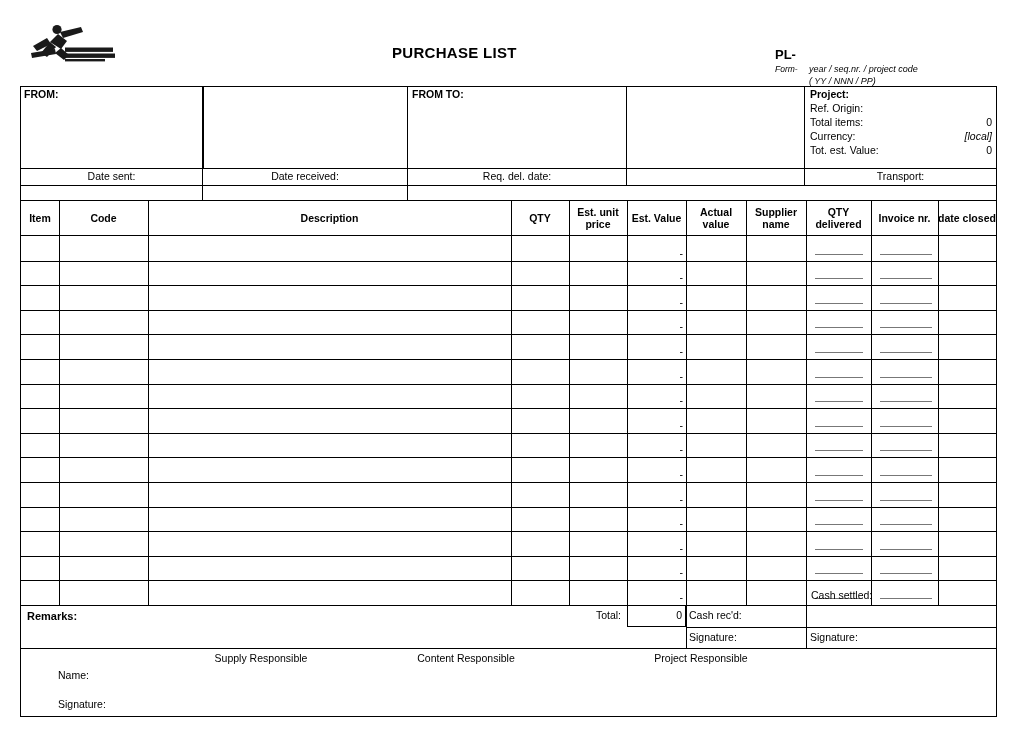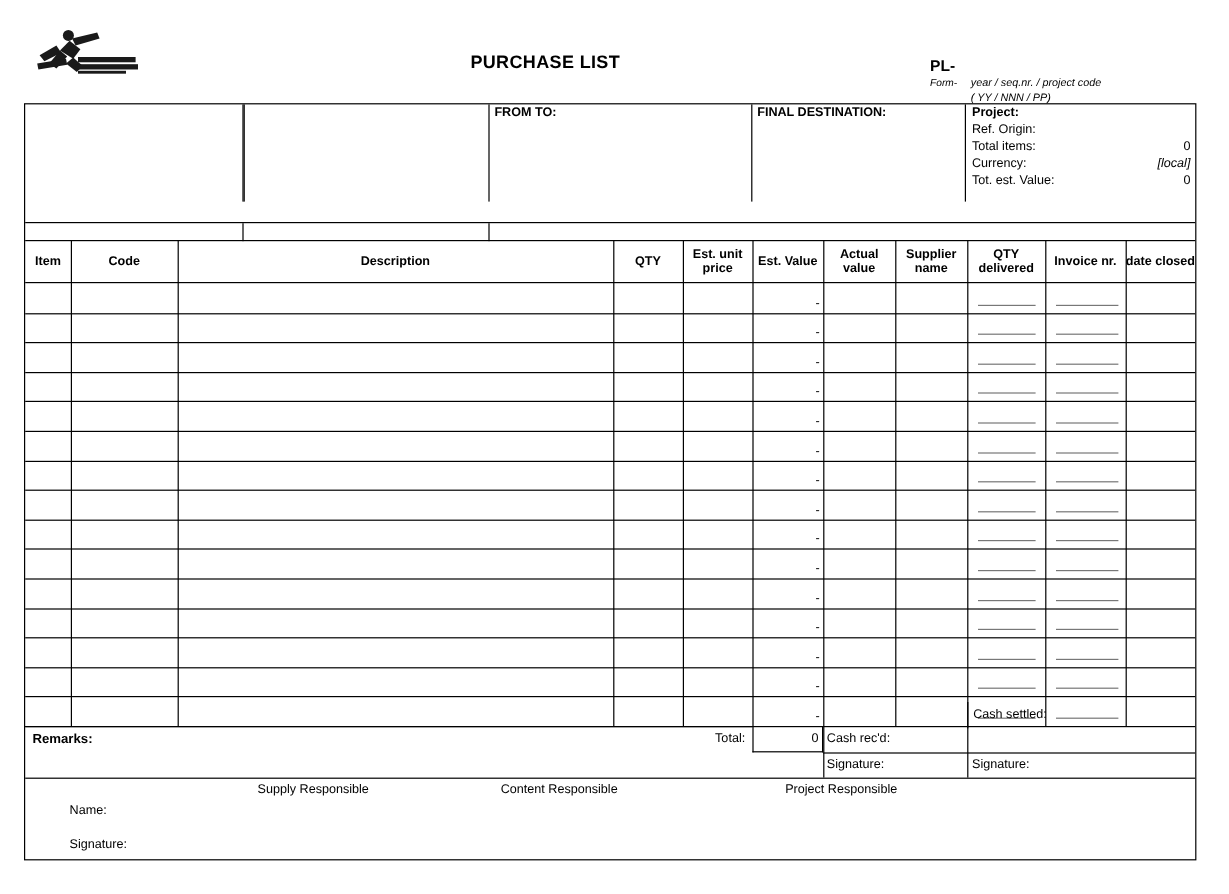--- a/index.html
+++ b/index.html
@@ -149,54 +149,69 @@
     <div id="form-pattern">
       <div>year / seq.nr. / project code</div>
       <div>( YY / NNN / PP)</div>
     </div>
   </div>
 
   <div id="frame">
 
     <div id="addr-row">
 
+      <div class="addr-box" style="left:0; width:181px;">
+        <div class="t lbl-b">FROM:</div>
+        <div class="lbl" style="position:absolute;left:4px;top:16px;right:4px;"></div>
+      </div>
 
       <div class="addr-box br bl" style="left:181px; width:0;"></div>
 
       <div class="addr-box bl" style="left:386px; width:0; height:81px;"></div>
       <div class="addr-box" style="left:388px; width:217px;">
         <div class="t lbl-b">FROM TO:</div>
         <div class="lbl" style="position:absolute;left:4px;top:16px;right:4px;"></div>
       </div>
 
       <div class="addr-box bl" style="left:605px; width:0; height:81px;"></div>
-      <div class="addr-box" style="left:607px; width:176px;">
-        <div class="t lbl-b">FINAL DESTINATION:</div>
-        <div class="lbl" style="position:absolute;left:4px;top:16px;right:4px;"></div>
-      </div>
 
       <div class="addr-box bl" style="left:783px; width:0; height:81px;"></div>
       <div class="addr-box" style="left:785px; width:190px;">
         <div class="proj-line lbl-b" style="top:1px;">Project:</div>
         <div class="proj-val" style="top:1px;"></div>
 
         <div class="proj-line" style="top:15px;">Ref. Origin:</div>
         <div class="proj-val" style="top:15px;"></div>
 
         <div class="proj-line" style="top:29px;">Total items:</div>
         <div class="proj-val" style="top:29px;">0</div>
 
         <div class="proj-line" style="top:43px;">Currency:</div>
         <div class="proj-val" style="top:43px; font-style:italic;">[local]</div>
 
         <div class="proj-line" style="top:57px;">Tot. est. Value:</div>
         <div class="proj-val" style="top:57px;">0</div>
       </div>
     </div>
 
+    <div id="date-row" class="bt">
+      <div class="date-cell" style="left:0; width:181px;">
+        <span>Date sent:</span>
+      </div>
+      <div class="date-cell bl" style="left:181px; width:205px;">
+        <span>Date received:</span>
+      </div>
+      <div class="date-cell bl" style="left:386px; width:219px;">
+        <span>Req. del. date:</span>
+      </div>
+      <div class="date-cell bl" style="left:605px; width:178px;"></div>
+      <div class="date-cell bl" style="left:783px; width:192px;">
+        <span>Transport:</span>
+      </div>
+    </div>
 
     <div id="blank-row" class="bt">
       <div class="cell" style="left:0; top:0; width:181px; height:15px;"></div>
       <div class="cell bl" style="left:181px; top:0; width:205px; height:15px;"></div>
       <div class="cell bl" style="left:386px; top:0; width:219px; height:15px;"></div>
       <div class="cell" style="left:605px; top:0; width:178px; height:15px;"></div>
       <div class="cell" style="left:783px; top:0; width:192px; height:15px;"></div>
     </div>
 
     <div id="tbl">

